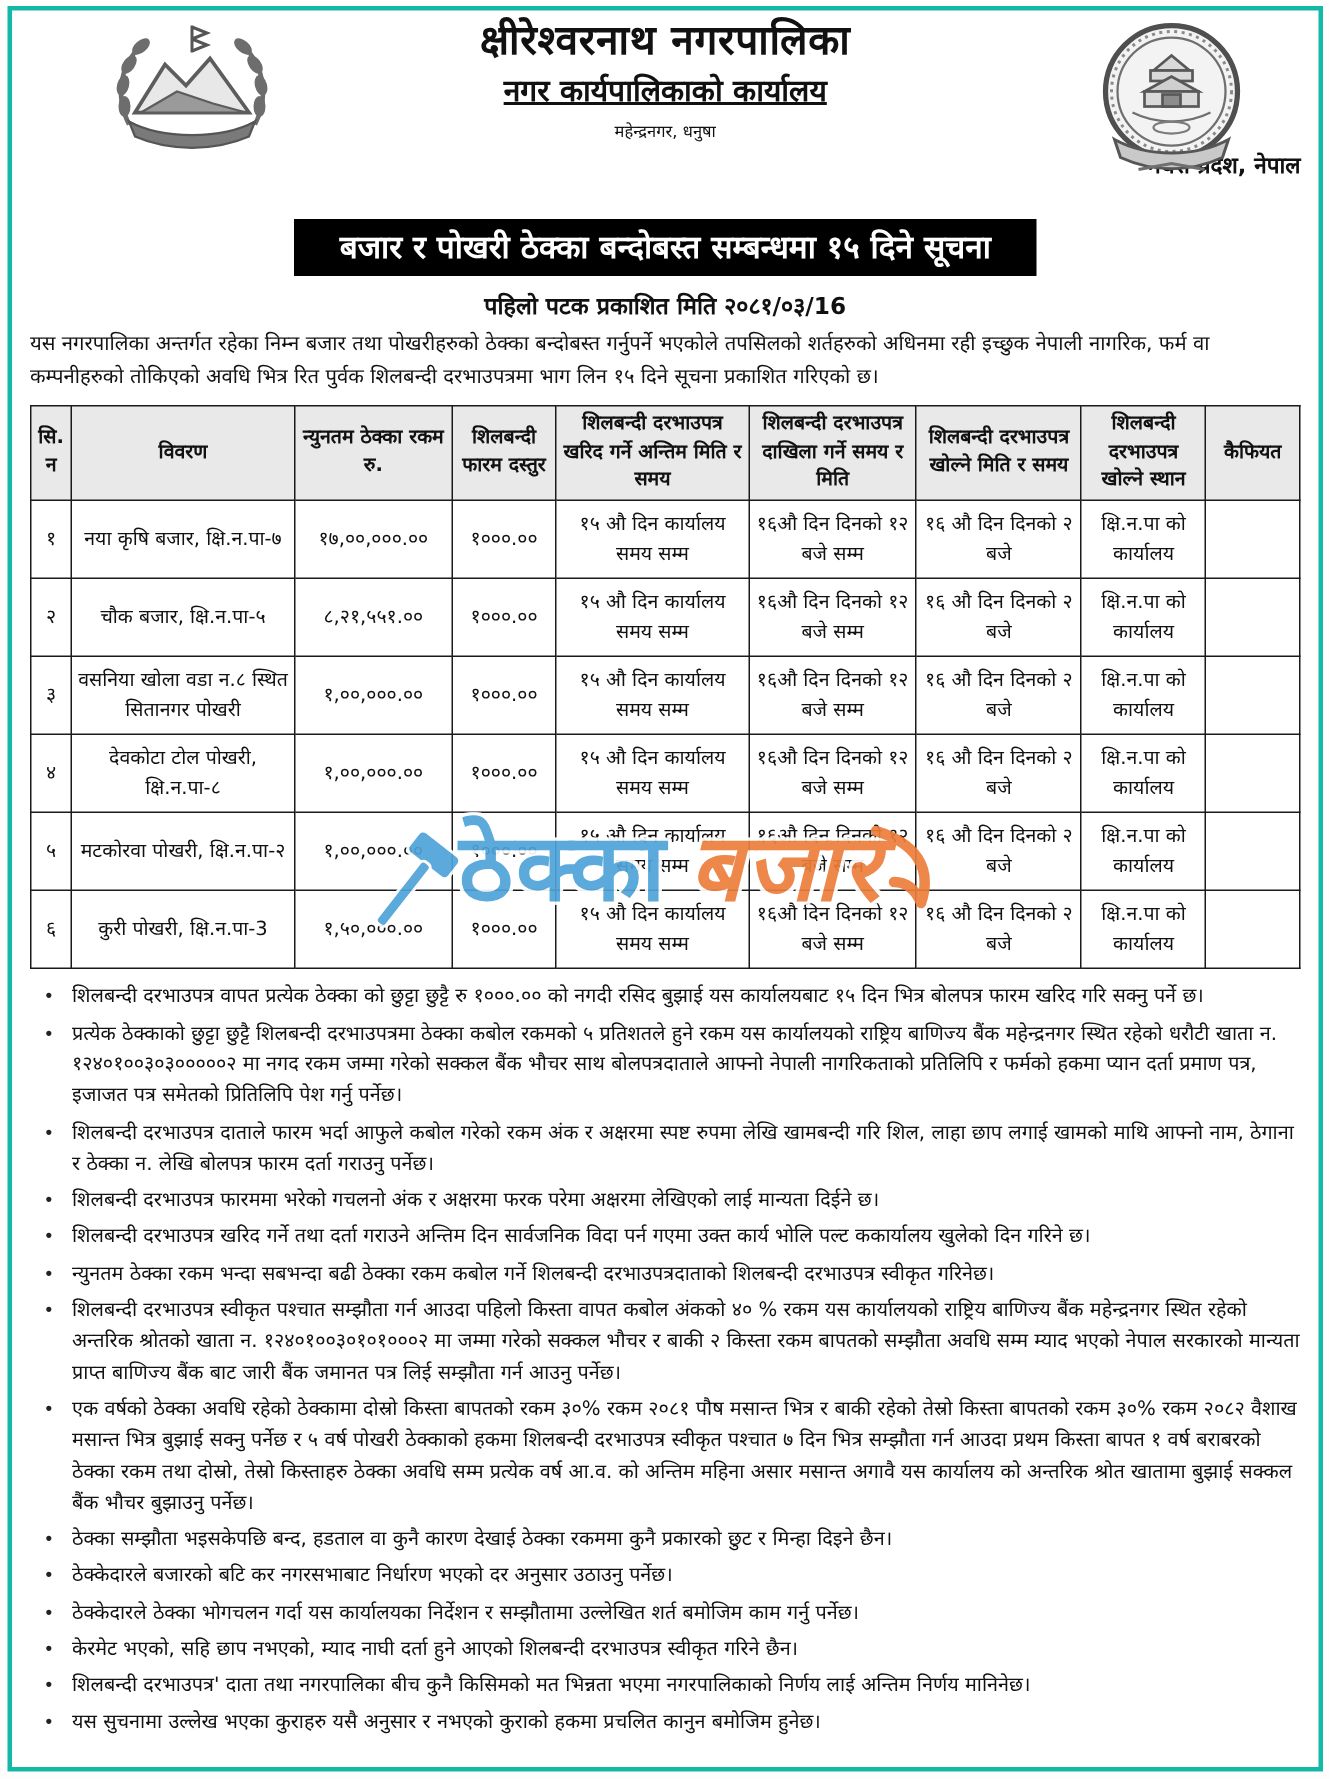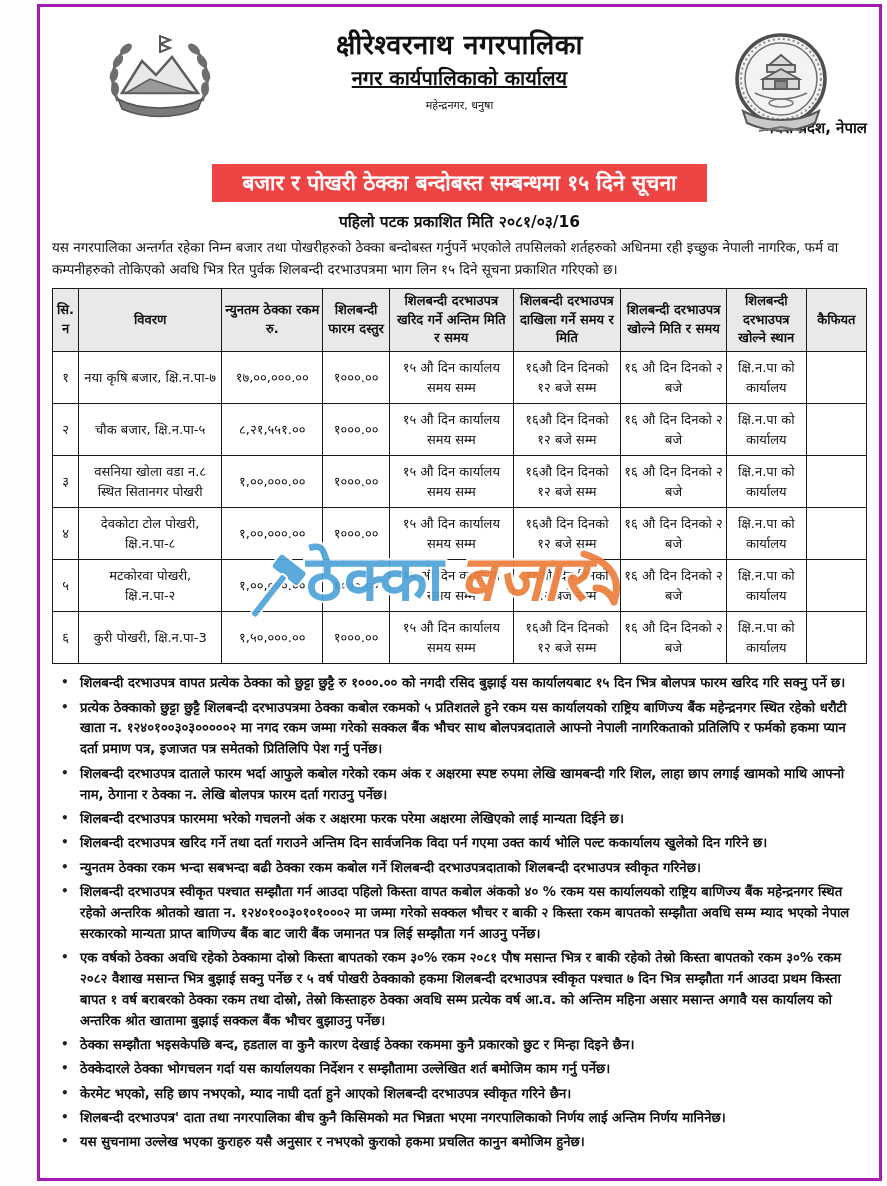--- a/index.html
+++ b/index.html
@@ -9,40 +9,39 @@
     font-family: "DejaVu Sans", sans-serif;
     color: #111;
     position: relative;
   }
   .page {
     position: absolute; inset: 0;
     background: #fdfdfd;
   }
   .frame {
     position: absolute; left: 5px; top: 4px; right: 5px; bottom: 5px;
-    border: 3px solid #a21caf;
-    padding: 18px 12px 4px 12px;
+    border: 3px solid #14b8a6;
+    padding: 0 12px 4px 12px;
     background: #fff;
     overflow: hidden;
-    margin-left: 32px;
   }
   
   .header { position: relative; text-align: center; min-height: 130px; }
   .emblem { position: absolute; top: 6px; }
   .emblem.left  { left: 48px;  width: 120px; height: 98px; }
   .emblem.right { right: 30px; width: 112px; height: 108px; }
   .h-muni   { font-size: 27px; font-weight: bold; letter-spacing: .5px; }
   .h-office { font-size: 20px; font-weight: bold; margin-top: 2px; text-decoration: underline; }
   .h-addr   { font-size: 11px; font-weight: normal; margin-top: 6px; }
   .h-prov   { font-size: 15px; font-weight: bold; margin-top: 5px; text-align: right; }
   
   .banner-row { text-align: center; margin-top: 9px; }
   .banner {
     display: inline-block;
-    background: #ef4444; color: #fff;
+    background: #000000; color: #fff;
     font-size: 21px; font-weight: bold;
     padding: 4px 30px 6px 30px;
   }
   .published { text-align: center; font-weight: bold; font-size: 15.5px; margin-top: 8px; }
   .intro { font-size: 13.5px; line-height: 1.62; margin-top: 5px; text-align: left; }
   
   table.main {
     width: 100%; border-collapse: collapse; margin-top: 7px;
     font-size: 13px;
   }
@@ -62,21 +61,20 @@
   col.c-open { width: 13.0%; }
   col.c-plc  { width: 9.8%;  }
   col.c-rem  { width: 7.4%;  }
   
   ul.terms { list-style: none; margin-top: 9px; }
   ul.terms li {
     position: relative;
     padding-left: 28px;
     font-size: 13.2px; line-height: 1.58;
     margin-bottom: 3.5px;
-    font-weight: bold;
   }
   ul.terms li::before {
     content: "•";
     position: absolute; left: 9px; top: 0;
     font-size: 12px; color: #222;
   }
   
   .watermark {
     position: absolute; left: 238px; top: 548px;
     display: flex; align-items: flex-start;
@@ -255,20 +253,21 @@
     <ul class="terms">
       <li><span>शिलबन्दी दरभाउपत्र वापत प्रत्येक ठेक्का को छुट्टा छुट्टै रु १०००.०० को नगदी रसिद बुझाई यस कार्यालयबाट १५ दिन भित्र बोलपत्र फारम खरिद गरि सक्नु पर्ने छ।</span></li>
       <li><span>प्रत्येक ठेक्काको छुट्टा  छुट्टै शिलबन्दी दरभाउपत्रमा ठेक्का कबोल रकमको ५ प्रतिशतले हुने रकम यस कार्यालयको राष्ट्रिय बाणिज्य बैंक महेन्द्रनगर स्थित रहेको धरौटी खाता न. १२४०१००३०३०००००२ मा नगद रकम जम्मा गरेको सक्कल बैंक भौचर साथ बोलपत्रदाताले आफ्नो नेपाली नागरिकताको प्रतिलिपि र फर्मको हकमा प्यान दर्ता प्रमाण पत्र, इजाजत पत्र समेतको प्रितिलिपि पेश गर्नु पर्नेछ।</span></li>
       <li><span>शिलबन्दी दरभाउपत्र दाताले फारम भर्दा आफुले कबोल गरेको रकम अंक र अक्षरमा स्पष्ट रुपमा लेखि खामबन्दी गरि शिल, लाहा छाप लगाई खामको माथि आफ्नो नाम, ठेगाना र ठेक्का न. लेखि बोलपत्र फारम दर्ता गराउनु पर्नेछ।</span></li>
       <li><span>शिलबन्दी दरभाउपत्र फारममा  भरेको गचलनो अंक र अक्षरमा फरक परेमा अक्षरमा लेखिएको लाई मान्यता दिईने छ।</span></li>
       <li><span>शिलबन्दी दरभाउपत्र खरिद गर्ने तथा दर्ता गराउने अन्तिम दिन सार्वजनिक विदा पर्न गएमा उक्त कार्य भोलि पल्ट ककार्यालय खुलेको दिन गरिने छ।</span></li>
       <li><span>न्युनतम ठेक्का रकम भन्दा  सबभन्दा बढी ठेक्का रकम कबोल गर्ने शिलबन्दी दरभाउपत्रदाताको शिलबन्दी दरभाउपत्र स्वीकृत गरिनेछ।</span></li>
       <li><span>शिलबन्दी दरभाउपत्र स्वीकृत पश्चात सम्झौता गर्न आउदा पहिलो किस्ता वापत कबोल अंकको ४० % रकम यस कार्यालयको राष्ट्रिय बाणिज्य बैंक महेन्द्रनगर स्थित रहेको अन्तरिक श्रोतको खाता न. १२४०१००३०१०१०००२ मा जम्मा गरेको सक्कल भौचर र बाकी २ किस्ता रकम बापतको सम्झौता अवधि सम्म म्याद भएको नेपाल सरकारको मान्यता प्राप्त बाणिज्य बैंक बाट जारी बैंक जमानत पत्र लिई सम्झौता गर्न आउनु पर्नेछ।</span></li>
       <li><span>एक वर्षको ठेक्का अवधि रहेको ठेक्कामा दोस्रो किस्ता बापतको रकम ३०% रकम २०८१ पौष मसान्त भित्र र बाकी रहेको तेस्रो किस्ता बापतको रकम ३०% रकम २०८२ वैशाख मसान्त भित्र बुझाई सक्नु पर्नेछ र ५ वर्ष पोखरी ठेक्काको हकमा शिलबन्दी दरभाउपत्र स्वीकृत पश्चात ७ दिन भित्र सम्झौता गर्न आउदा प्रथम किस्ता बापत १ वर्ष बराबरको  ठेक्का रकम तथा दोस्रो, तेस्रो किस्ताहरु ठेक्का अवधि सम्म प्रत्येक वर्ष आ.व. को अन्तिम महिना असार मसान्त अगावै यस कार्यालय को  अन्तरिक श्रोत खातामा बुझाई  सक्कल बैंक भौचर बुझाउनु पर्नेछ।</span></li>
       <li><span>ठेक्का सम्झौता भइसकेपछि बन्द, हडताल वा कुनै कारण देखाई ठेक्का रकममा कुनै प्रकारको छुट र मिन्हा दिइने छैन।</span></li>
+      <li><span>ठेक्केदारले बजारको बटि कर नगरसभाबाट निर्धारण भएको दर अनुसार उठाउनु पर्नेछ।</span></li>
       <li><span>ठेक्केदारले ठेक्का भोगचलन गर्दा यस कार्यालयका निर्देशन र सम्झौतामा उल्लेखित शर्त बमोजिम काम गर्नु पर्नेछ।</span></li>
       <li><span>केरमेट भएको, सहि छाप नभएको, म्याद नाघी दर्ता हुने आएको शिलबन्दी दरभाउपत्र स्वीकृत गरिने छैन।</span></li>
       <li><span>शिलबन्दी दरभाउपत्र' दाता तथा नगरपालिका बीच कुनै किसिमको मत भिन्नता भएमा नगरपालिकाको निर्णय लाई अन्तिम निर्णय मानिनेछ।</span></li>
       <li><span>यस सुचनामा उल्लेख भएका कुराहरु यसै अनुसार र नभएको कुराको हकमा प्रचलित कानुन बमोजिम हुनेछ।</span></li>
 
     </ul>
 
   </div>
 
   <div class="watermark">

